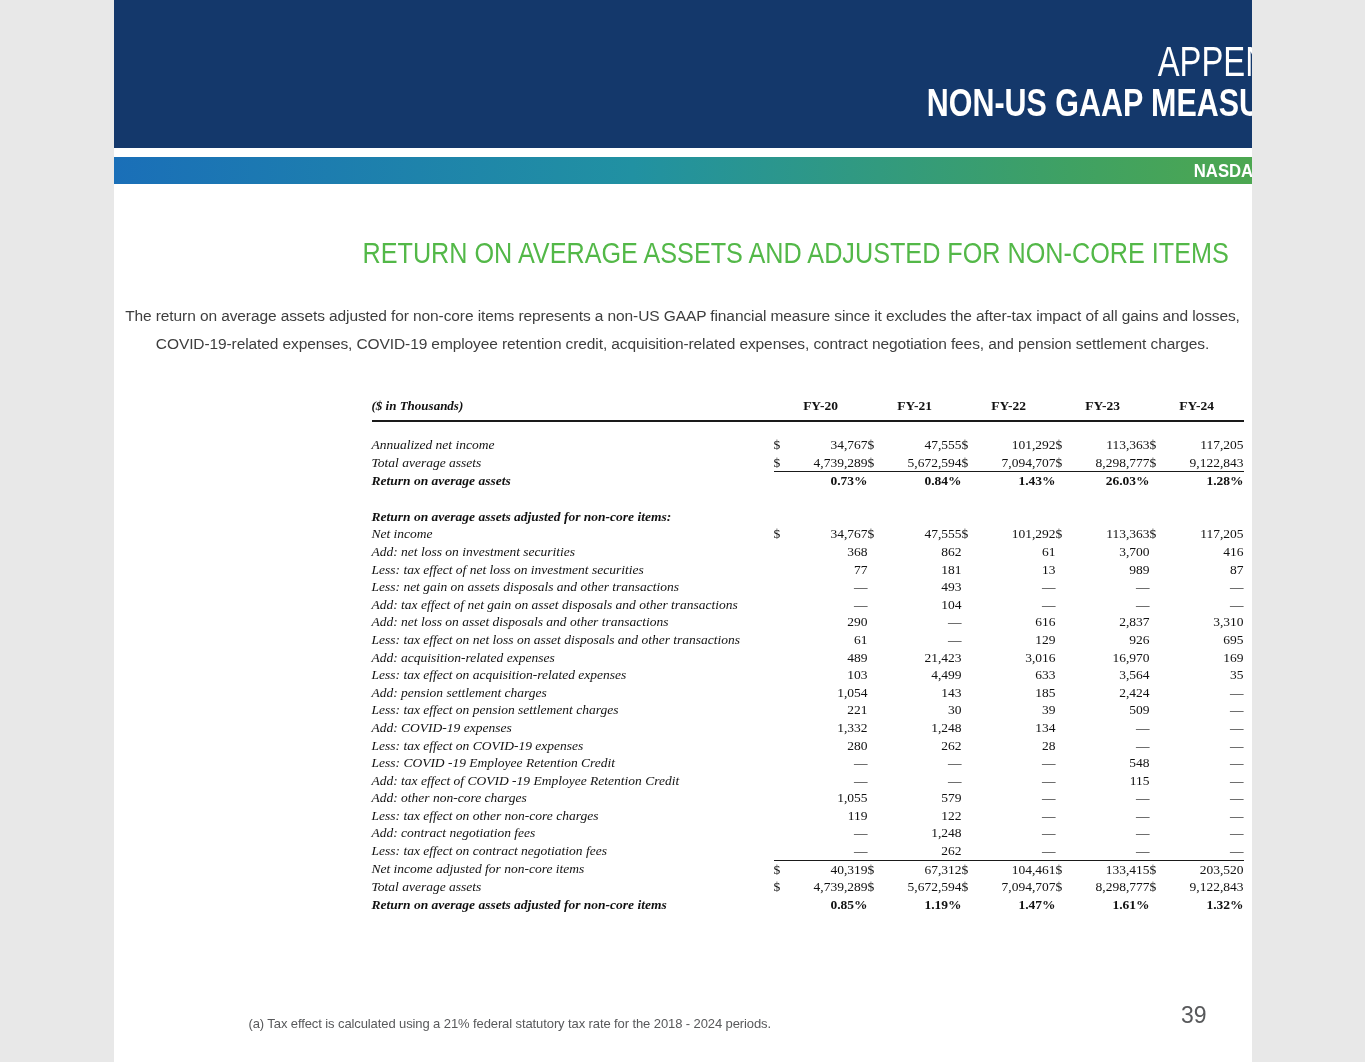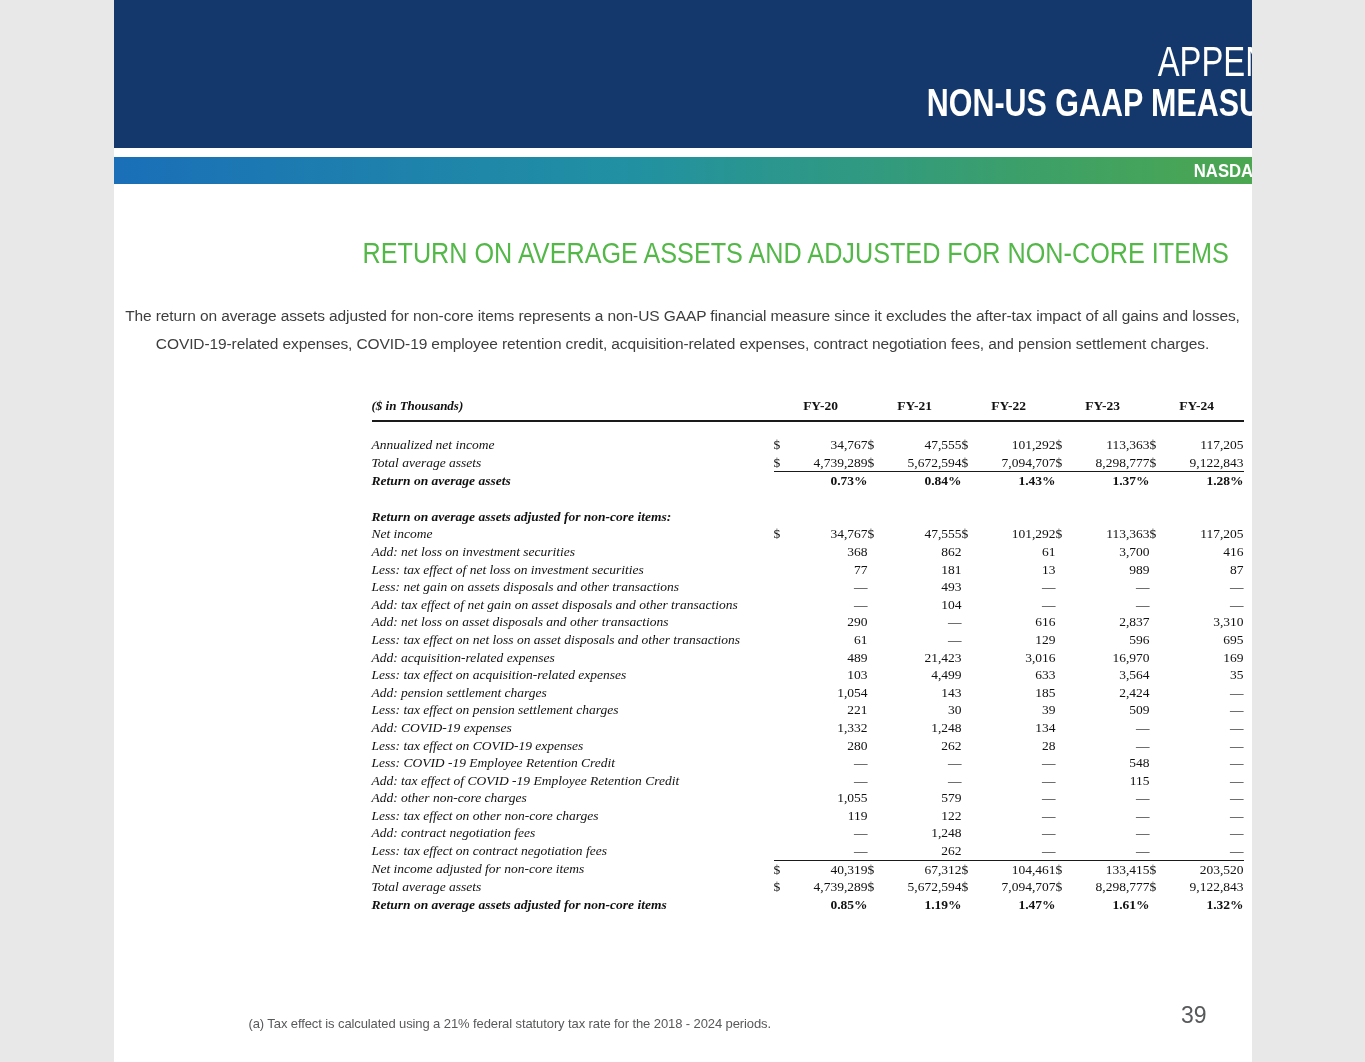--- a/index.html
+++ b/index.html
@@ -149,21 +149,21 @@
           </tr>
           <tr class="bold">
             <td class="label">Return on average assets</td>
             <td class="d"></td>
             <td class="v">0.73%</td>
             <td class="d"></td>
             <td class="v">0.84%</td>
             <td class="d"></td>
             <td class="v">1.43%</td>
             <td class="d"></td>
-            <td class="v">1.37%</td>
+            <td class="v">26.03%</td>
             <td class="d"></td>
             <td class="v">1.28%</td>
           </tr>
           <tr class="bold gap2">
             <td class="label">Return on average assets adjusted for non-core items:</td>
             <td class="d"></td>
             <td class="v"></td>
             <td class="d"></td>
             <td class="v"></td>
             <td class="d"></td>
@@ -253,21 +253,21 @@
           </tr>
           <tr>
             <td class="label">Less: tax effect on net loss on asset disposals and other transactions</td>
             <td class="d"></td>
             <td class="v">61</td>
             <td class="d"></td>
             <td class="v">—</td>
             <td class="d"></td>
             <td class="v">129</td>
             <td class="d"></td>
-            <td class="v">596</td>
+            <td class="v">926</td>
             <td class="d"></td>
             <td class="v">695</td>
           </tr>
           <tr>
             <td class="label">Add: acquisition-related expenses</td>
             <td class="d"></td>
             <td class="v">489</td>
             <td class="d"></td>
             <td class="v">21,423</td>
             <td class="d"></td>

